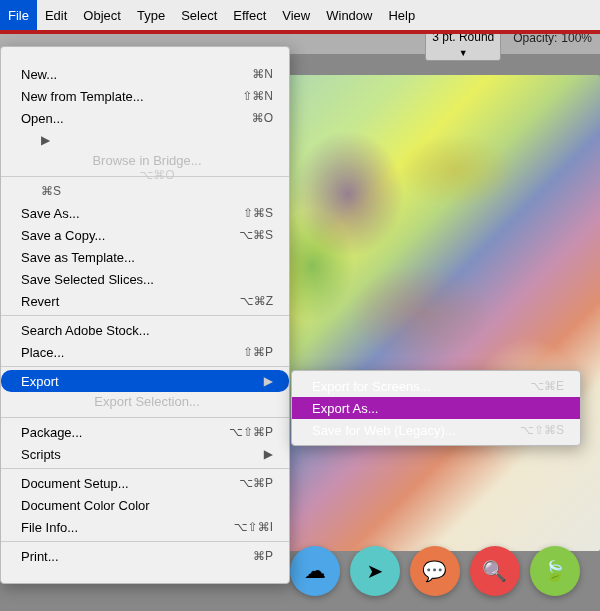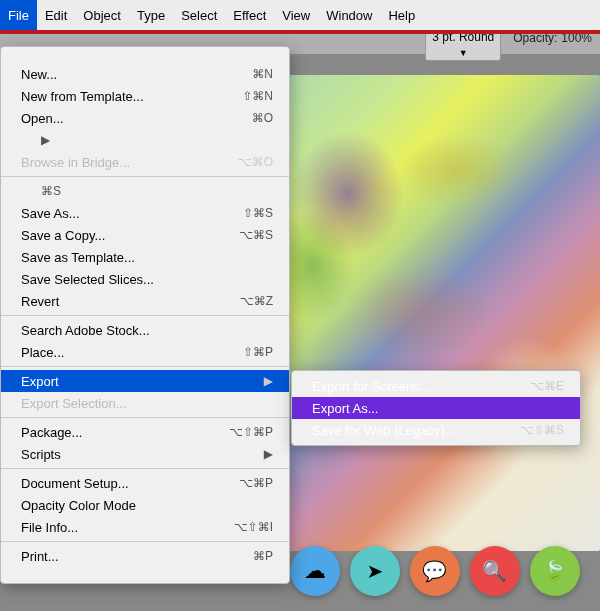--- a/index.html
+++ b/index.html
@@ -151,20 +151,21 @@
       height: 22px;
       cursor: default;
       position: relative;
     }
     .menu-item.active-item {
       background: #0055d5;
       color: #fff;
     }
     .menu-item.disabled {
       color: #bbb;
+      flex-direction: column;
     }
     .menu-item-label {
       flex: 1;
       white-space: nowrap;
     }
     .menu-item-shortcut {
       color: #555;
       font-size: 12px;
       margin-left: 20px;
     }
@@ -187,21 +188,21 @@
       left: 290px;
       width: 290px;
       background: #f0f0f0;
       border: 1px solid #bbb;
       border-radius: 4px;
       box-shadow: 2px 4px 16px rgba(0,0,0,0.3);
       z-index: 300;
       padding: 4px 0;
     }
     .export-submenu .menu-item.active-item {
-      background: #6d28d9;
+      background: #a21caf;
       color: #fff;
     }
     .export-submenu .menu-item.active-item .menu-item-shortcut {
       color: #ccc;
     }
 
     
     .export-container {
       position: relative;
     }
@@ -326,21 +327,21 @@
     <span class="menu-item-label">Search Adobe Stock...</span>
     <span class="menu-item-shortcut"></span>
   </div>
 
   <div class="menu-item">
     <span class="menu-item-label">Place...</span>
     <span class="menu-item-shortcut">⇧⌘P</span>
   </div>
   <div class="menu-separator"></div>
 
-  <div class="menu-item active-item export-container" style="position:relative;">
+  <div class="menu-item active-item export-container" style="position:relative;border-radius:10px;">
     <span class="menu-item-label">Export</span>
     <span class="menu-item-shortcut" style="color:#ccc;">▶</span>
 
     <div class="export-submenu">
 
       <div class="menu-item">
         <span class="menu-item-label">Export for Screens...</span>
         <span class="menu-item-shortcut">⌥⌘E</span>
       </div>
 
@@ -372,21 +373,21 @@
     <span class="menu-item-shortcut">▶</span>
   </div>
   <div class="menu-separator"></div>
 
   <div class="menu-item">
     <span class="menu-item-label">Document Setup...</span>
     <span class="menu-item-shortcut">⌥⌘P</span>
   </div>
 
   <div class="menu-item">
-    <span class="menu-item-label">Opacity Color Mode</span>
+    <span class="menu-item-label">Document Color Color</span>
     <span class="menu-item-shortcut"></span>
   </div>
 
   <div class="menu-item">
     <span class="menu-item-label">File Info...</span>
     <span class="menu-item-shortcut">⌥⇧⌘I</span>
   </div>
   <div class="menu-separator"></div>
 
   <div class="menu-item">

